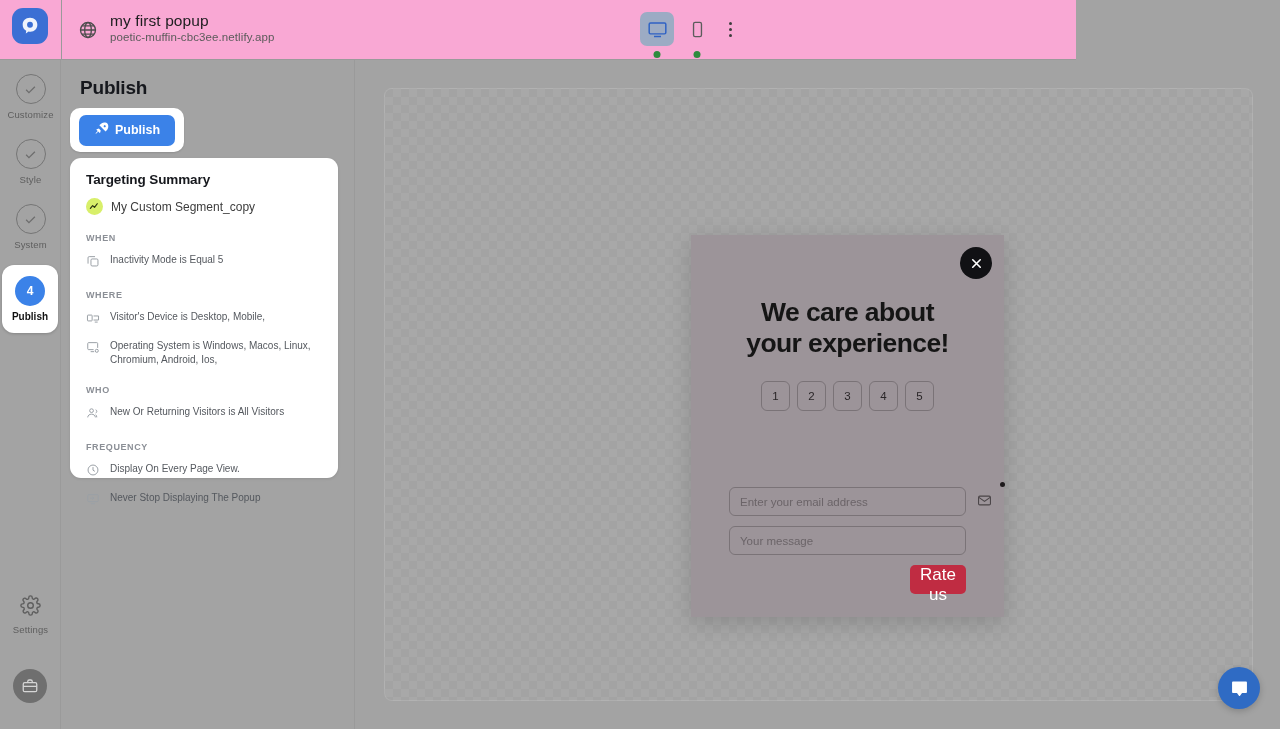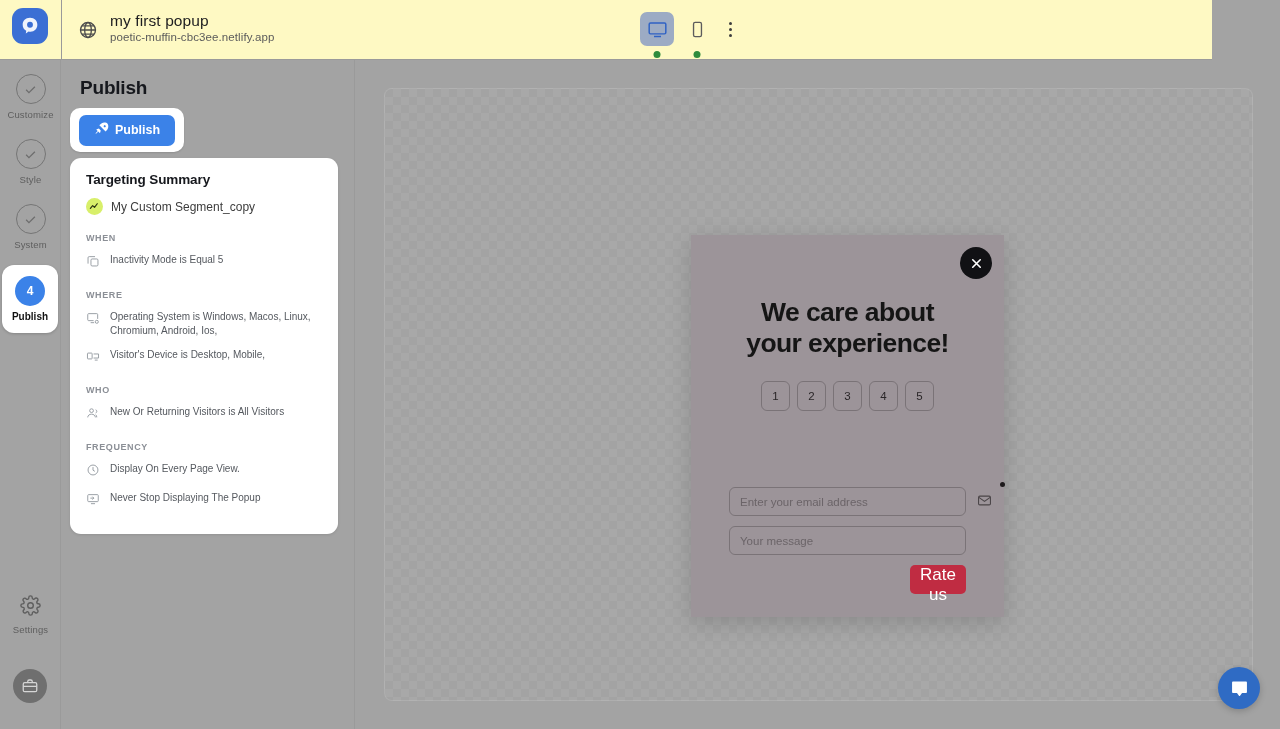--- a/index.html
+++ b/index.html
@@ -6,22 +6,22 @@
   html, body {
     width: 1280px; height: 729px;
     font-family: "Liberation Sans", sans-serif;
     background: #a3a3a3;
     overflow: hidden;
   }
   body { position: relative; }
 
   
   #header {
-    position: absolute; top: 0; left: 0; width: 1212px; height: 60px;
-    background: #fef9c3;
+    position: absolute; top: 0; left: 0; width: 1076px; height: 60px;
+    background: #f9a8d4;
     border-bottom: 1px solid #9a9a9a;
   }
   #logo-box {
     position: absolute; left: 12px; top: 8px; width: 36px; height: 36px;
     border-radius: 11px; background: #3b6fd4;
     display: flex; align-items: center; justify-content: center;
   }
   #logo-box svg { display: block; }
   #header-divider {
     position: absolute; left: 61px; top: 0; width: 1px; height: 60px;
@@ -119,21 +119,21 @@
     display: flex; align-items: center; justify-content: center;
     box-shadow: 0 1px 2px rgba(0,0,0,.12);
   }
   #publish-button {
     width: 96px; height: 31px; border-radius: 7px; background: #3b82e8;
     border: none; color: #fff; font-size: 12.5px; font-weight: 700;
     display: flex; align-items: center; justify-content: center; gap: 6px;
     font-family: "Liberation Sans", sans-serif; cursor: pointer;
   }
   #summary-card {
-    position: absolute; left: 9px; top: 98px; width: 268px; height: 376px;
+    position: absolute; left: 9px; top: 98px; width: 268px; height: 320px;
     background: #fff; border-radius: 11px; padding: 14px 16px;
     box-shadow: 0 1px 3px rgba(0,0,0,.1);
   }
   #summary-title {
     font-size: 13.5px; font-weight: 700; color: #16181d; letter-spacing: -.1px;
   }
   #segment-row {
     display: flex; align-items: center; gap: 8px; margin-top: 11px;
   }
   #segment-chip {
@@ -366,36 +366,36 @@
           <path d="M15.5 4.5H5.5a2 2 0 00-2 2v10"></path>
         </svg>
       </span>
       <span class="rule-text">Inactivity Mode is Equal 5</span>
     </div>
 
     <div class="section-head">WHERE</div>
     <div class="rule-row">
       <span class="rule-icon">
         <svg width="14" height="14" viewBox="0 0 24 24" fill="none" stroke="currentColor" stroke-width="1.7">
+          <rect x="2.5" y="7" width="8" height="10" rx="1"></rect>
+          <path d="M13 8.5h8.5v7H13"></path>
+          <path d="M15 19h5"></path>
+        </svg>
+      </span>
+      <span class="rule-text">Visitor's Device is Desktop, Mobile,</span>
+    </div>
+    <div class="rule-row">
+      <span class="rule-icon">
+        <svg width="14" height="14" viewBox="0 0 24 24" fill="none" stroke="currentColor" stroke-width="1.7">
           <path d="M20 13.5V6a1.5 1.5 0 00-1.5-1.5h-14A1.5 1.5 0 003 6v9a1.5 1.5 0 001.5 1.5H13"></path>
           <path d="M8 20h6"></path>
           <circle cx="18.5" cy="18.5" r="2.6"></circle>
         </svg>
       </span>
       <span class="rule-text">Operating System is Windows, Macos, Linux, Chromium, Android, Ios,</span>
-    </div>
-    <div class="rule-row">
-      <span class="rule-icon">
-        <svg width="14" height="14" viewBox="0 0 24 24" fill="none" stroke="currentColor" stroke-width="1.7">
-          <rect x="2.5" y="7" width="8" height="10" rx="1"></rect>
-          <path d="M13 8.5h8.5v7H13"></path>
-          <path d="M15 19h5"></path>
-        </svg>
-      </span>
-      <span class="rule-text">Visitor's Device is Desktop, Mobile,</span>
     </div>
 
     <div class="section-head">WHO</div>
     <div class="rule-row">
       <span class="rule-icon">
         <svg width="14" height="14" viewBox="0 0 24 24" fill="none" stroke="currentColor" stroke-width="1.7">
           <circle cx="9.5" cy="8" r="3.2"></circle>
           <path d="M3 19.5c0-3.3 2.9-5.5 6.5-5.5s6.5 2.2 6.5 5.5"></path>
           <path d="M16.5 6.5a2.8 2.8 0 010 5.4M18.5 19.5c0-2-.7-3.6-1.9-4.6"></path>
         </svg>

